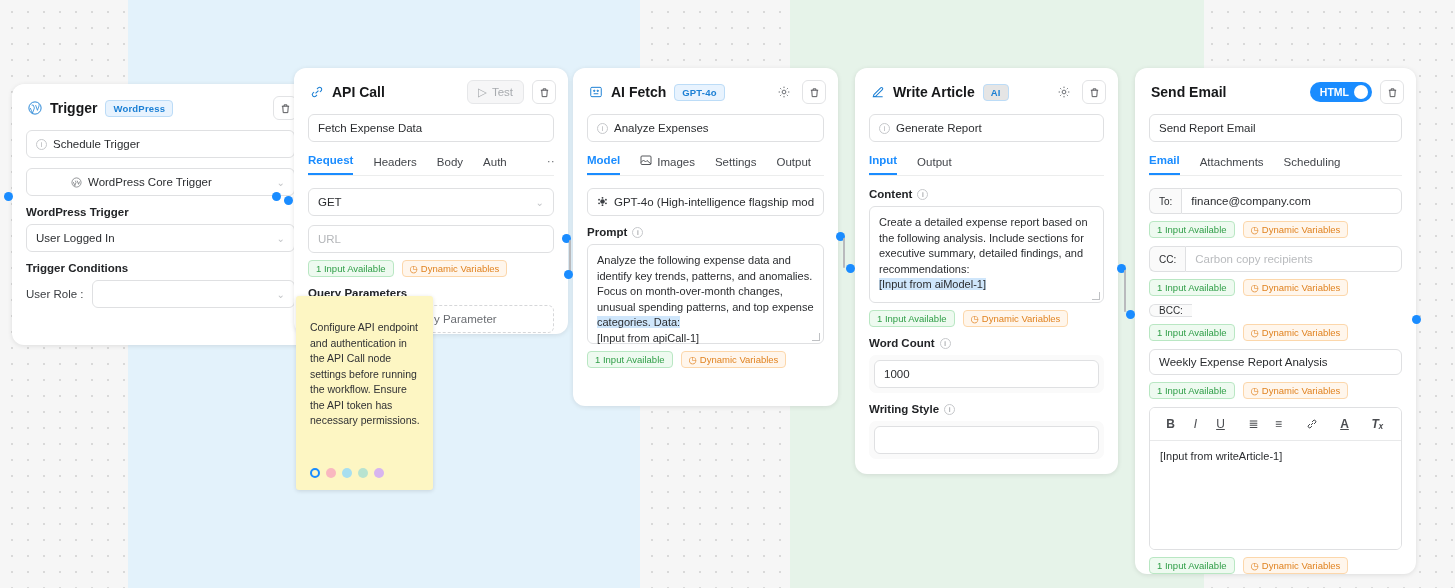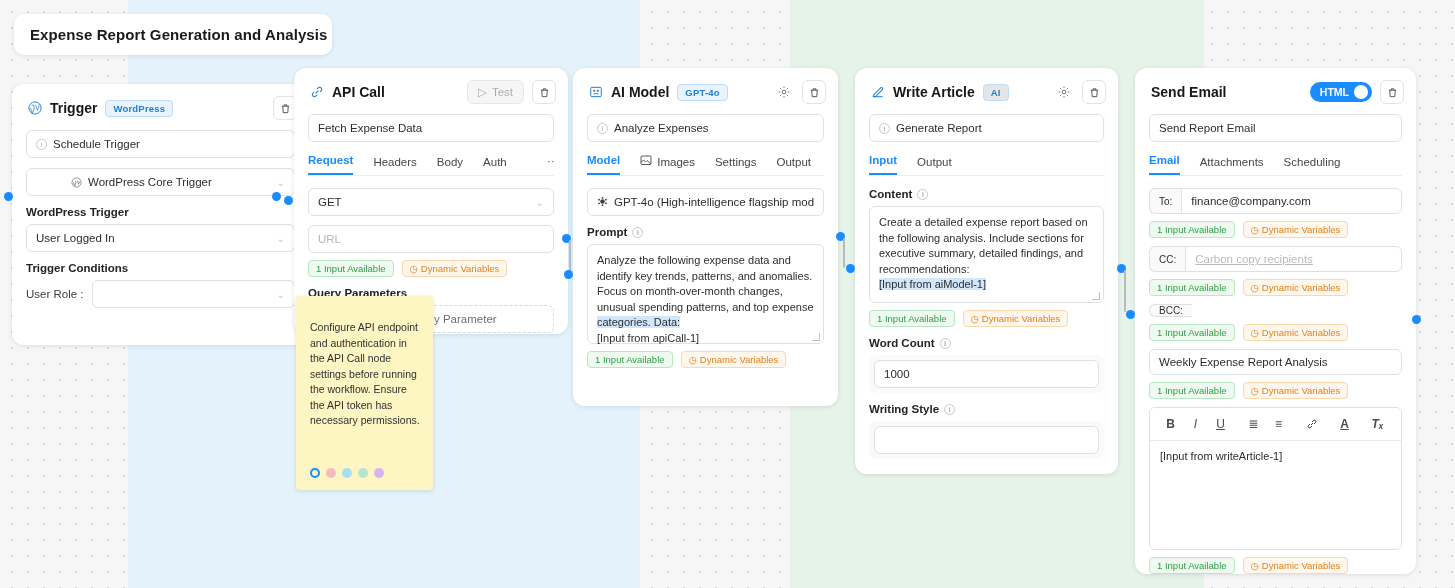--- a/index.html
+++ b/index.html
@@ -151,21 +151,21 @@
     border: 1px solid #dfe0e2; border-right: none;
     border-radius: 6px 0 0 6px; background: #fafafa;
     display: flex; align-items: center; padding: 0 9px;
     font-size: 10px; color: #2b2d30; font-weight: 400;
   }
   .mail-val {
     flex: 1; height: 26px; border: 1px solid #dfe0e2; border-radius: 0 6px 6px 0;
     display: flex; align-items: center; padding: 0 9px; font-size: 11.5px;
     color: #2b2d30; background: #fff;
   }
-  .mail-val.placeholder { color: #b9bbbe; text-decoration: underline; }
+  .mail-val.placeholder { color: #b9bbbe; }
 
   .editor {
     border: 1px solid #dfe0e2; border-radius: 6px; overflow: hidden; margin-top: 8px;
   }
   .editor-tools {
     display: flex; align-items: center; gap: 0;
     border-bottom: 1px solid #e8e9ea; padding: 6px 8px; background: #fff;
   }
   .etool {
     width: 25px; height: 20px; display: flex; align-items: center;
@@ -198,23 +198,20 @@
     position: absolute; width: 2px; background: #b9babd; border-radius: 2px;
   }
 </style>
 </head>
 <body>
 
 <div id="canvas">
   <div class="band band-blue"></div>
   <div class="band band-green"></div>
 
-  <div class="title-card">
-    <span>Expense Report Generation and Analysis</span>
-  </div>
 
   <div class="node" style="left:12px; top:84px; width:297px; height:261px;">
     <div class="node-head">
       <span class="node-icon">
         <svg width="14" height="14" viewBox="0 0 24 24" fill="#1b7fd4">
           <circle cx="12" cy="12" r="10.5" fill="none" stroke="#1b7fd4" stroke-width="1.6"></circle>
           <path d="M4 12l3.6 9L11 12 9 7H6.2M13 7l3.2 9 2.6-7.3c.4-1.2.3-2-.3-2.6" stroke="#1b7fd4" stroke-width="1.3" fill="none"></path>
         </svg>
       </span>
       <span class="node-title">Trigger</span>
@@ -312,21 +309,21 @@
   <div class="node" style="left:573px; top:68px; width:265px; height:338px;">
     <div class="node-head">
       <span class="node-icon">
         <svg width="14" height="14" viewBox="0 0 24 24" fill="none" stroke="#1b7fd4" stroke-width="1.7">
           <rect x="3" y="4" width="18" height="16" rx="2"></rect>
           <circle cx="9" cy="10" r="1.2" fill="#1b7fd4"></circle>
             <circle cx="15" cy="10" r="1.2" fill="#1b7fd4"></circle>
           <path d="M8 15h8"></path>
         </svg>
       </span>
-      <span class="node-title">AI Model</span>
+      <span class="node-title">AI Fetch</span>
       <span class="pill pill-gpt">GPT-4o</span>
       <span class="head-spacer"></span>
       <div class="gear-btn">
         <svg width="14" height="14" viewBox="0 0 24 24" fill="none" stroke="#6a6d72" stroke-width="1.7">
           <circle cx="12" cy="12" r="3.2"></circle>
           <path d="M12 2.8v2.4M12 18.8v2.4M21.2 12h-2.4M5.2 12H2.8M18.5 5.5l-1.7 1.7M7.2 16.8l-1.7 1.7M18.5 18.5l-1.7-1.7M7.2 7.2L5.5 5.5"></path>
         </svg>
       </div>
       <div class="icon-btn">
         <svg width="11" height="11" viewBox="0 0 24 24" fill="none" stroke="#4a4c50" stroke-width="2">

